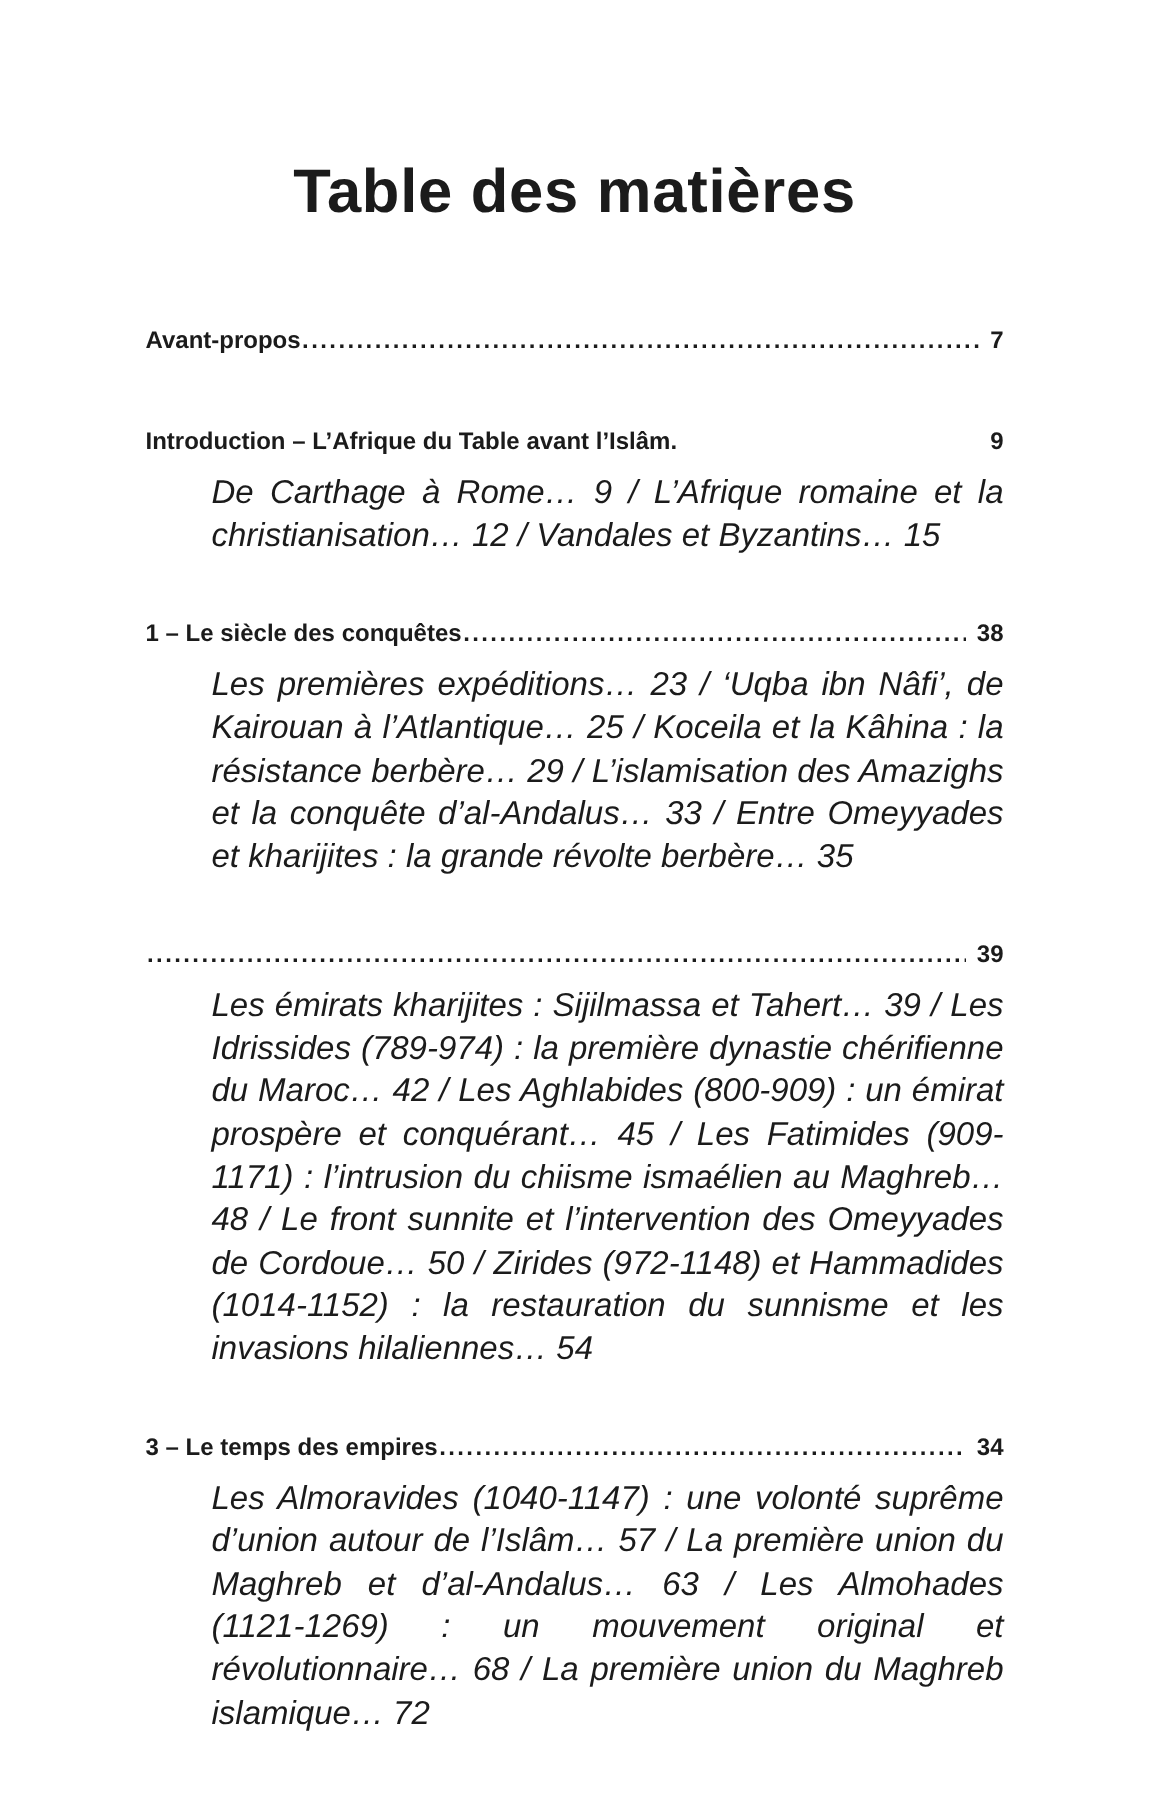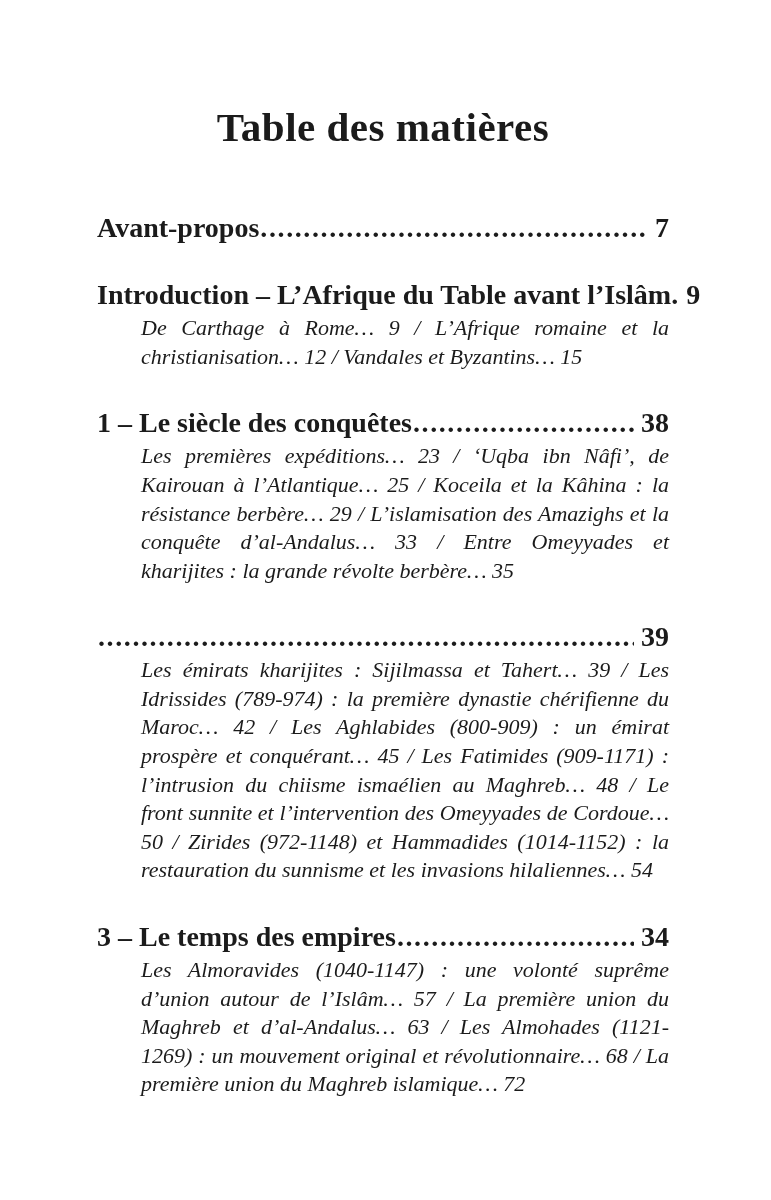--- a/index.html
+++ b/index.html
@@ -10,21 +10,21 @@
   body {
     width: 771px;
     height: 1200px;
     overflow: hidden;
   }
   .sheet {
     box-sizing: border-box;
     width: 771px;
     height: 1200px;
     padding: 104px 102px 0 97px;
-    font-family: Liberation Serif, serif;
+    font-family: Liberation Sans, sans-serif;
     color: #1b1b1b;
     background: #ffffff;
   }
   .title {
     margin: 0 0 62px 0;
     text-align: center;
     font-weight: 700;
     font-size: 41px;
     line-height: 1.15;
     letter-spacing: 0.5px;
@@ -32,21 +32,21 @@
   .entry {
     margin-bottom: 37px;
   }
   .entry:last-child {
     margin-bottom: 0;
   }
   .head {
     display: flex;
     align-items: baseline;
     font-weight: 700;
-    font-size: 28px;
+    font-size: 16px;
     line-height: 30px;
   }
   .head .label {
     white-space: nowrap;
   }
   .head .dots {
     flex: 1 1 0;
     min-width: 0;
     overflow: hidden;
     white-space: nowrap;

